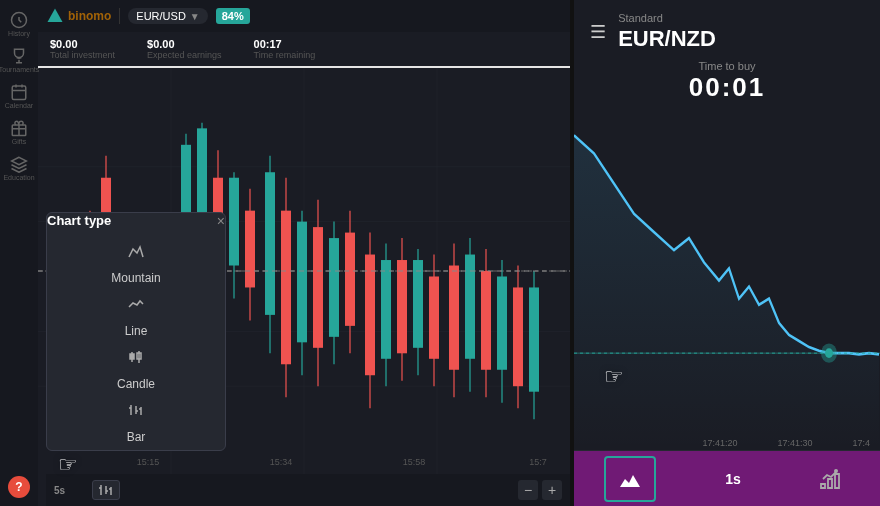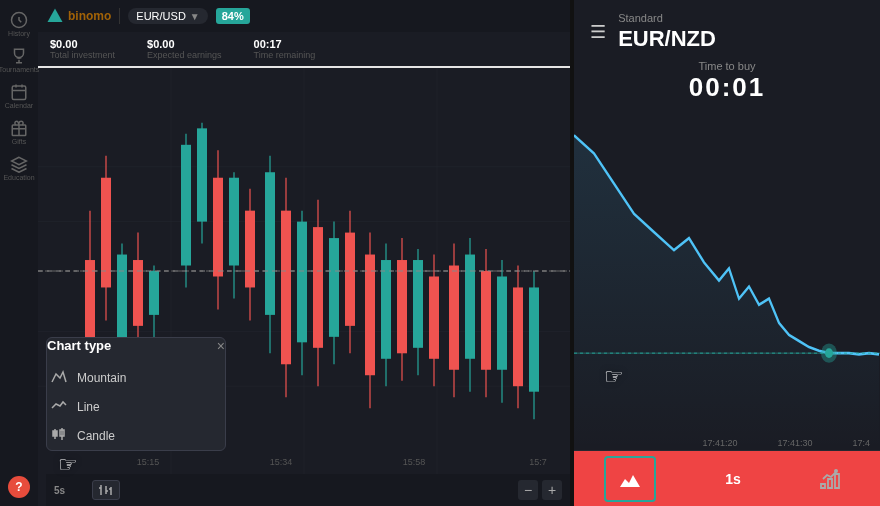--- a/index.html
+++ b/index.html
@@ -237,20 +237,21 @@
     }
     .chart-type-item {
       display: flex;
       align-items: center;
       gap: 10px;
       padding: 6px 4px;
       color: #ccc;
       font-size: 12px;
       cursor: pointer;
       border-radius: 3px;
+      flex-direction: column;
     }
     .chart-type-icon {
       color: #aaa;
       font-size: 14px;
       width: 16px;
       text-align: center;
     }
 
     
     .cursor-hand {
@@ -348,21 +349,21 @@
       overflow: hidden;
     }
     .right-chart-svg {
       width: 100%;
       height: 100%;
     }
 
     
     .right-bottom-bar {
       height: 56px;
-      background: #ef4444;
+      background: #701a75;
       display: flex;
       align-items: center;
       justify-content: space-around;
       border-top: 1px solid #252830;
     }
 
     .rbb-item {
       display: flex;
       flex-direction: column;
       align-items: center;
@@ -629,20 +630,33 @@
       <span class="chart-type-icon">
         <svg width="16" height="14" viewBox="0 0 16 14" fill="none" stroke="#aaa" stroke-width="1.5">
           <line x1="4" y1="2" x2="4" y2="12"></line>
             <rect x="2" y="4" width="4" height="5" fill="#aaa"></rect>
           <line x1="11" y1="1" x2="11" y2="13"></line>
             <rect x="9" y="3" width="4" height="6" fill="none"></rect>
         </svg>
       </span>
       <span>Candle</span>
     </div>
+    <div class="chart-type-item">
+      <span class="chart-type-icon">
+        <svg width="16" height="14" viewBox="0 0 16 14" fill="none" stroke="#aaa" stroke-width="1.5">
+          <line x1="3" y1="2" x2="3" y2="12"></line>
+            <line x1="1" y1="5" x2="3" y2="5"></line>
+          <line x1="8" y1="3" x2="8" y2="11"></line>
+            <line x1="8" y1="8" x2="10" y2="8"></line>
+          <line x1="13" y1="4" x2="13" y2="12"></line>
+            <line x1="11" y1="6" x2="13" y2="6"></line>
+        </svg>
+      </span>
+      <span>Bar</span>
+    </div>
   </div>
 
   <div class="cursor-hand">☞</div>
 
   <div class="bottom-bar">
     <div class="chart-type-btn">
       <svg width="16" height="14" viewBox="0 0 16 14" fill="none" stroke="#aaa" stroke-width="1.5">
         <line x1="3" y1="2" x2="3" y2="12"></line>
           <line x1="1" y1="5" x2="3" y2="5"></line>
         <line x1="8" y1="3" x2="8" y2="11"></line>

